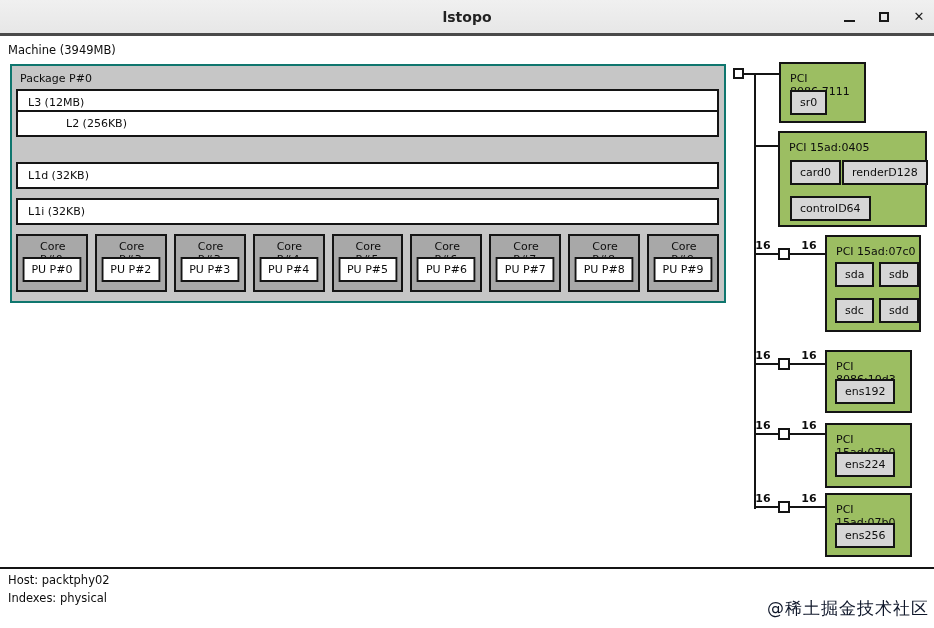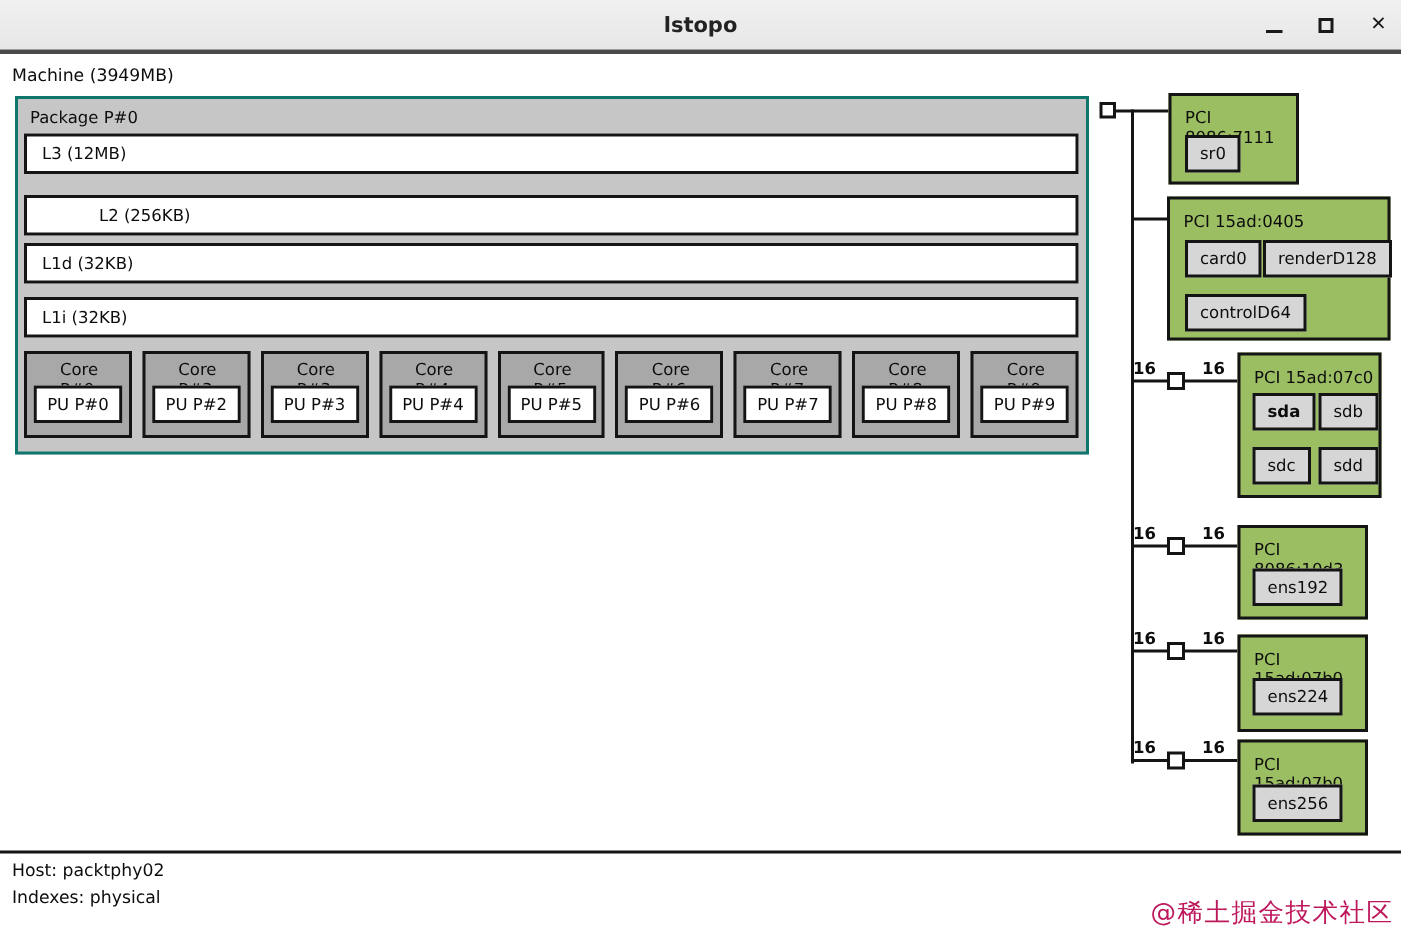--- a/index.html
+++ b/index.html
@@ -36,21 +36,21 @@
     left:10px; top:64px; width:716px; height:239px;
     background:#c6c6c6; border:2px solid #0f766e;
   }
   .package-label { position:absolute; left:8px; top:6px; font-size:11px; }
 
   .cache {
     position:absolute; left:4px; width:703px; height:27px;
     background:#ffffff; border:2px solid #141414;
     display:flex; align-items:center; padding-left:10px;
   }
-  .cache.c0 { top:23px; } .cache.c1 { top:64px;padding-left:48px; }
+  .cache.c0 { top:23px; } .cache.c1 { top:44px;padding-left:48px; }
   .cache.c2 { top:96px; } .cache.c3 { top:132px; }
 
   .cores-row {
     position:absolute; left:4px; top:168px; width:703px; height:58px;
     display:flex; gap:7px;
   }
   .core {
     flex:1 1 0; position:relative;
     background:#a8a8a8; border:2px solid #141414;
   }
@@ -85,21 +85,21 @@
     position:absolute; background:#d6d6d6; border:2px solid #141414;
     font-size:11px; padding:4px 8px; white-space:nowrap;
   }
 
   
   .machine-bottom { left:0; top:567px; width:934px; height:2px; }
   .footer-line { left:8px; font-size:11.5px; }
   .f0 { top:573px; } .f1 { top:591px; } .f2 { top:609px; }
   .watermark {
     position:absolute; right:5px; top:597px;
-    font-size:17px; color:#be185d; letter-spacing:1px;
+    font-size:17px; color:#0f172a; letter-spacing:1px;
   }
 </style>
 </head>
 <body>
 
 <div id="app">
 
   <div class="titlebar">
     <div class="win-title">lstopo</div>
     <div class="win-controls">
@@ -204,21 +204,21 @@
 
   <div class="pci" style="left:778px; top:131px; width:149px; height:96px;">
     <span class="pci-label">PCI 15ad:0405</span>
     <span class="dev" style="left:10px; top:27px;">card0</span>
     <span class="dev" style="left:62px; top:27px;">renderD128</span>
     <span class="dev" style="left:10px; top:63px;">controlD64</span>
   </div>
 
   <div class="pci" style="left:825px; top:235px; width:96px; height:97px;">
     <span class="pci-label">PCI 15ad:07c0</span>
-    <span class="dev" style="left:8px; top:25px;font-weight:bold;">sda</span>
+    <span class="dev" style="left:8px; top:25px;">sda</span>
     <span class="dev" style="left:52px; top:25px;">sdb</span>
     <span class="dev" style="left:8px; top:61px;">sdc</span>
     <span class="dev" style="left:52px; top:61px;">sdd</span>
   </div>
 
   <div class="pci" style="left:825px; top:350px; width:87px; height:63px;">
     <span class="pci-label">PCI 8086:10d3</span>
     <span class="dev" style="left:8px; top:27px;">ens192</span>
   </div>
 

